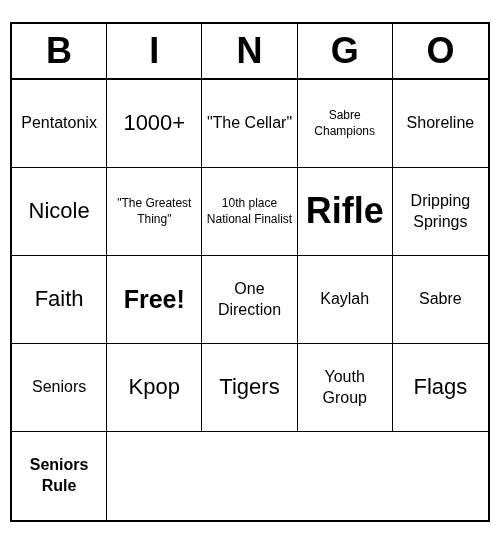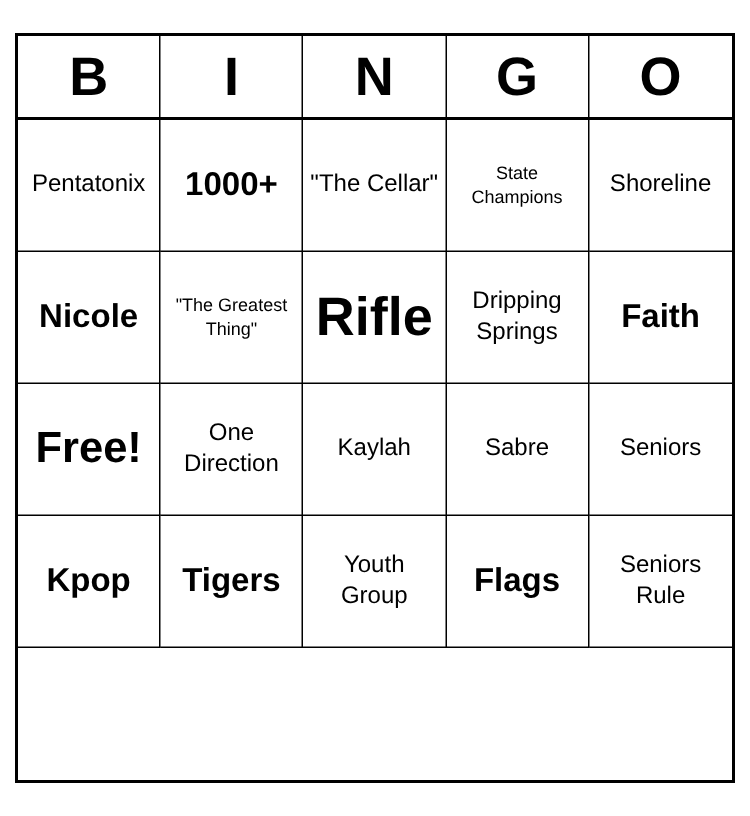--- a/index.html
+++ b/index.html
@@ -64,30 +64,30 @@
       border-right: none;
     }
 
     .bingo-cell:nth-child(n+21) {
       border-bottom: none;
       font-weight: bold;
     }
 
     .bingo-cell.large-text {
       font-size: 22px;
-      font-weight: bold;
+      font-weight: normal;
     }
 
     .bingo-cell.xl-text {
       font-size: 36px;
       font-weight: bold;
     }
 
     .bingo-cell.free {
-      font-size: 29px;
+      font-size: 25px;
       font-weight: bold;
     }
 
     .bingo-cell.small-text {
       font-size: 12px;
     }
   </style>
 </head>
 <body>
 
@@ -96,24 +96,25 @@
   <div class="bingo-header-cell">B</div>
       <div class="bingo-header-cell">I</div>
       <div class="bingo-header-cell">N</div>
       <div class="bingo-header-cell">G</div>
       <div class="bingo-header-cell">O</div>
     </div>
   <div class="bingo-grid">
   <div class="bingo-cell">Pentatonix</div>
       <div class="bingo-cell large-text">1000+</div>
       <div class="bingo-cell">"The Cellar"</div>
-      <div class="bingo-cell small-text">State Champions</div>
+      <div class="bingo-cell small-text">Sabre Champions</div>
       <div class="bingo-cell">Shoreline</div>
       <div class="bingo-cell large-text">Nicole</div>
       <div class="bingo-cell small-text">"The Greatest Thing"</div>
+      <div class="bingo-cell small-text">10th place National Finalist</div>
       <div class="bingo-cell xl-text">Rifle</div>
       <div class="bingo-cell">Dripping Springs</div>
       <div class="bingo-cell large-text">Faith</div>
       <div class="bingo-cell free">Free!</div>
       <div class="bingo-cell">One Direction</div>
       <div class="bingo-cell">Kaylah</div>
       <div class="bingo-cell">Sabre</div>
       <div class="bingo-cell">Seniors</div>
       <div class="bingo-cell large-text">Kpop</div>
       <div class="bingo-cell large-text">Tigers</div>

